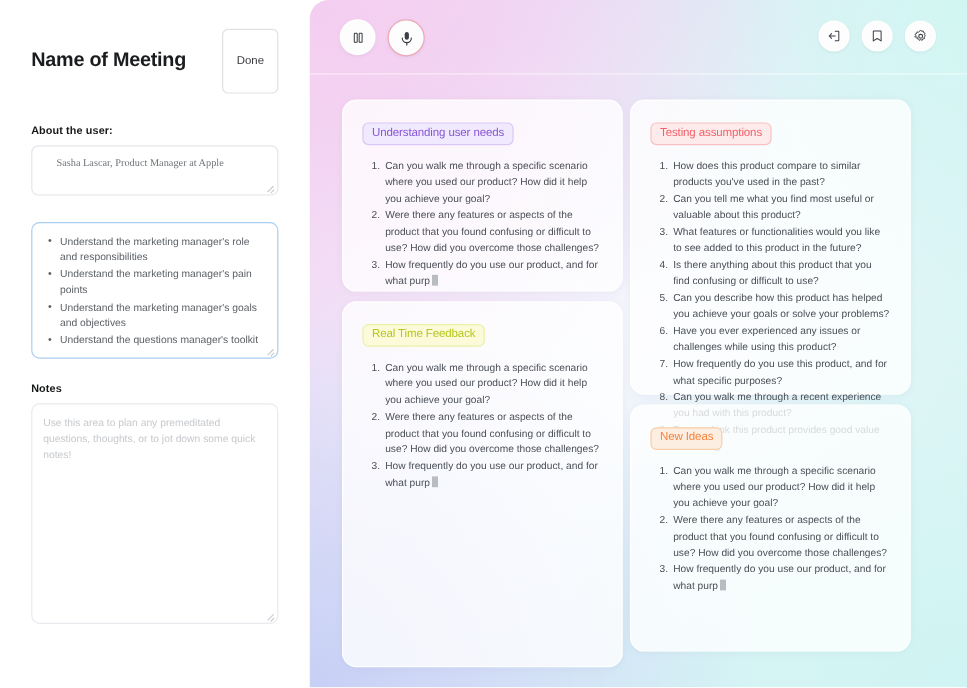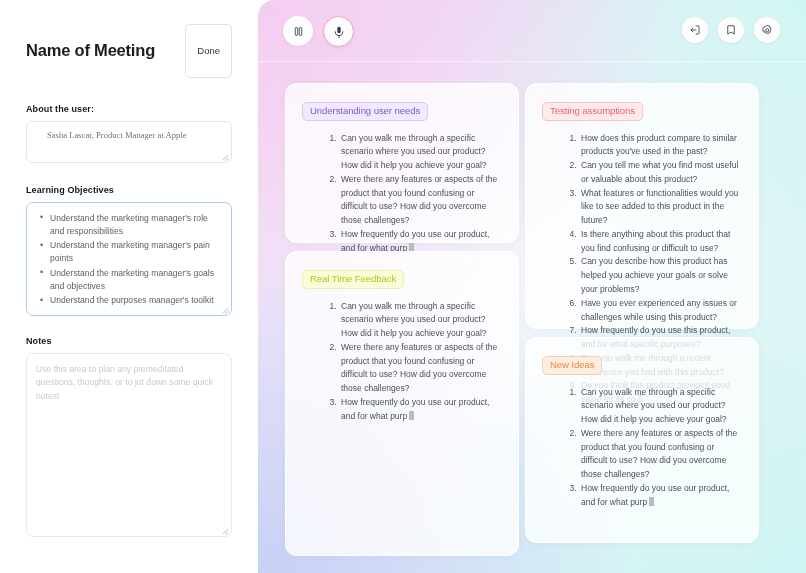--- a/index.html
+++ b/index.html
@@ -252,21 +252,20 @@
     margin: 0;
     padding-left: 17px;
     list-style-position: outside;
   }
   ol.qlist li {
     font-size: 8.5px;
     line-height: 1.62;
     color: #4a4f56;
     margin-bottom: 0px;
     padding-left: 2px;
-    margin-left: 20px;
   }
   ol.qlist li::marker { color: #4a4f56; font-size: 8.5px; }
 
   .caret {
     display: inline-block;
     width: 5px;
     height: 9px;
     background: #b9bcc1;
     vertical-align: -1px;
     margin-left: 2px;
@@ -285,27 +284,26 @@
     </div>
 
     <div class="field-label">About the user:</div>
     <div class="about-box">
       <span>Sasha Lascar, Product Manager at Apple</span>
       <span class="resize-grip"></span>
     </div>
 
     <div class="spacer-24"></div>
 
-    <div class="field-label">Learning Objectives</div>
     <div class="objectives-box">
       <ul>
         <li>Understand the marketing manager's role and responsibilities</li>
         <li>Understand the marketing manager's pain points</li>
         <li>Understand the marketing manager's goals and objectives</li>
-        <li>Understand the purposes manager's toolkit</li>
+        <li>Understand the questions manager's toolkit</li>
       </ul>
       <span class="resize-grip"></span>
     </div>
 
     <div class="spacer-20"></div>
 
     <div class="field-label">Notes</div>
     <div class="notes-box">
       <span>Use this area to plan any premeditated questions, thoughts, or to jot down some quick notes!</span>
       <span class="resize-grip"></span>

